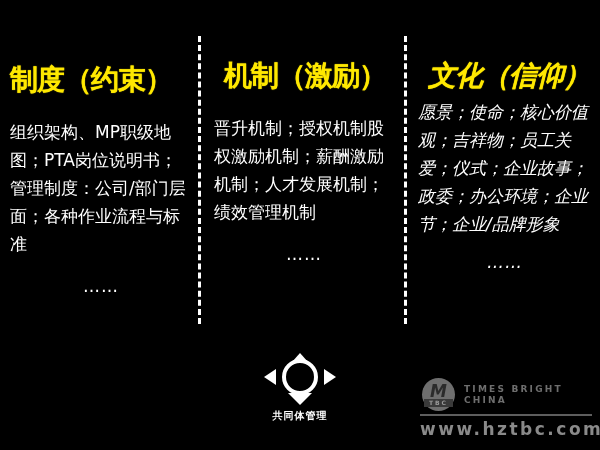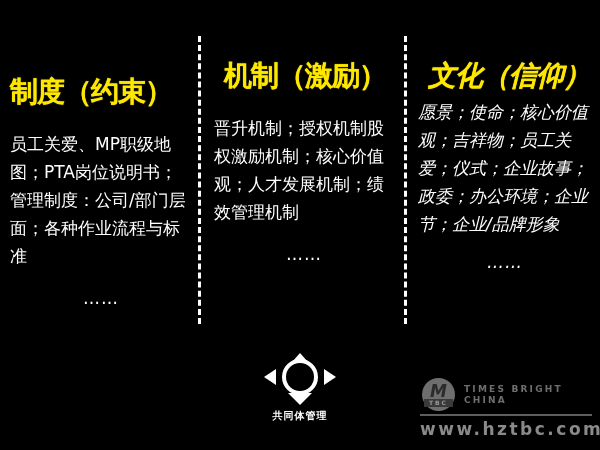--- a/index.html
+++ b/index.html
@@ -25,21 +25,21 @@
     height: 350px;
     display: flex;
     flex-direction: row;
     align-items: flex-start;
   }
   .column {
     position: relative;
     box-sizing: border-box;
     height: 350px;
   }
-  .col-1 { width: 200px; padding: 16px 8px 0 10px; }
+  .col-1 { width: 200px; padding: 4px 8px 0 10px; }
   .col-2 { width: 204px; padding: 0 8px 0 12px; }
   .col-3 { width: 196px; padding: 0 6px 0 12px; font-style: italic; }
 
   .col-title {
     color: #ffe800;
     font-weight: bold;
     font-size: 28px;
     line-height: 1.0;
     letter-spacing: -1px;
     white-space: nowrap;
@@ -240,27 +240,27 @@
 </style>
 </head>
 <body>
 
 <div id="slide">
 
   <div class="columns">
 
     <div class="column col-1">
       <div class="col-title">制度（约束）</div>
-      <div class="col-body">员工关爱、MP职级地图；PTA岗位说明书；管理制度：公司/部门层面；各种作业流程与标准</div>
+      <div class="col-body">组织架构、MP职级地图；PTA岗位说明书；管理制度：公司/部门层面；各种作业流程与标准</div>
       <div class="col-ellipsis">……</div>
     </div>
 
     <div class="column col-2">
       <div class="col-title">机制（激励）</div>
-      <div class="col-body">晋升机制；授权机制股权激励机制；核心价值观；人才发展机制；绩效管理机制</div>
+      <div class="col-body">晋升机制；授权机制股权激励机制；薪酬激励机制；人才发展机制；绩效管理机制</div>
       <div class="col-ellipsis">……</div>
     </div>
 
     <div class="column col-3">
       <div class="col-title">文化（信仰）</div>
       <div class="col-body">愿景；使命；核心价值观；吉祥物；员工关爱；仪式；企业故事；政委；办公环境；企业节；企业/品牌形象</div>
       <div class="col-ellipsis">……</div>
     </div>
 
   </div>

